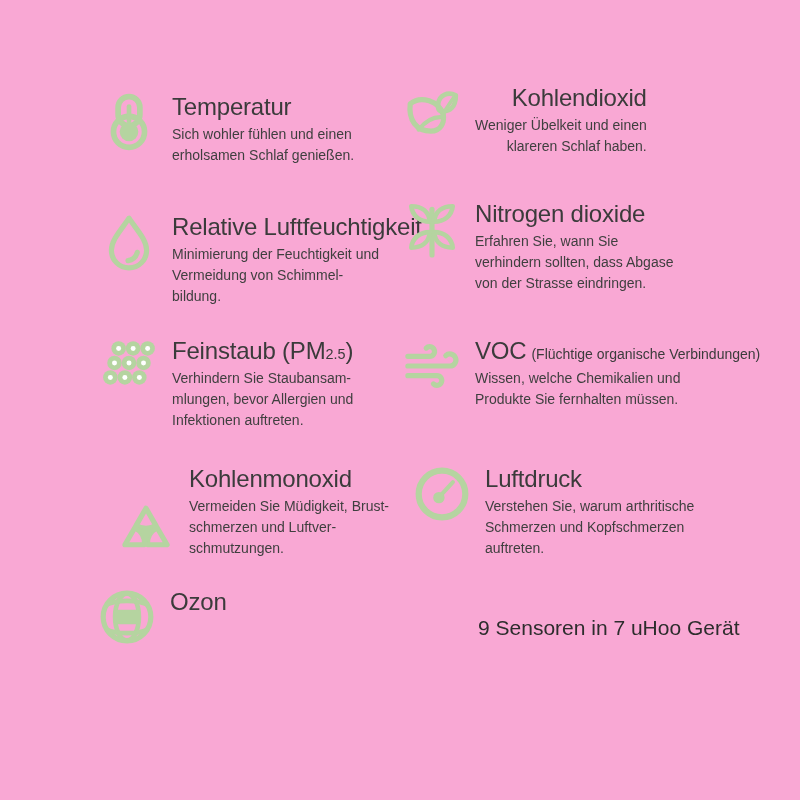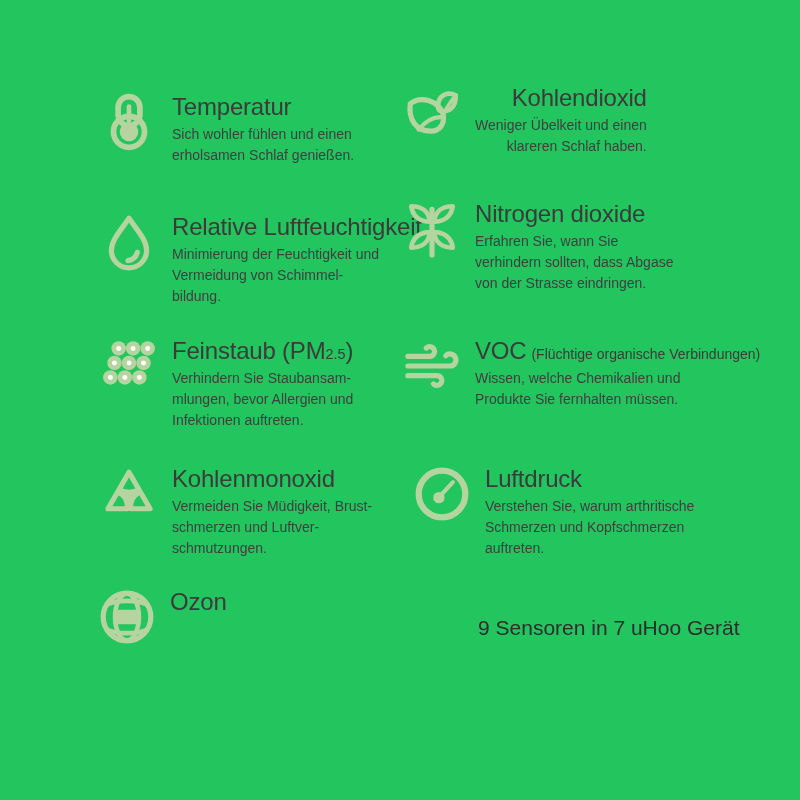--- a/index.html
+++ b/index.html
@@ -1,20 +1,20 @@
 <!DOCTYPE html>
 <html style="--green: #b5d4a0;"><head>
 <meta charset="utf-8">
 <style>
   html, body { margin: 0; padding: 0; background: #ffffff; }
   .canvas {
     position: relative;
     width: 800px;
     height: 800px;
-    background: #22c55e;
+    background: #f9a8d4;
     font-family: "Liberation Sans", sans-serif;
     overflow: hidden;
   }
   .item {
     position: absolute;
     display: flex;
     align-items: flex-start;
     gap: 14px;
   }
   .icon {
@@ -42,21 +42,21 @@
     color: #3f3f3f;
     white-space: pre-line;
   }
   
   #item-temperature { left: 100px; top: 93px; }
   #item-co2         { left: 403px; top: 84px; text-align: right; }
   #item-humidity    { left: 100px; top: 213px; }
   #item-no2         { left: 403px; top: 200px; }
   #item-pm25        { left: 100px; top: 337px; }
   #item-voc         { left: 403px; top: 337px; }
-  #item-co          { left: 100px; top: 465px; }
+  #item-co          { left: 117px; top: 465px; align-items: flex-end; }
   #item-pressure    { left: 413px; top: 465px; }
   #item-ozone       { left: 98px;  top: 588px; }
   .footer-text {
     position: absolute;
     left: 478px;
     top: 616px;
     font-size: 21px;
     color: #2d2d2d;
   }
 </style>

